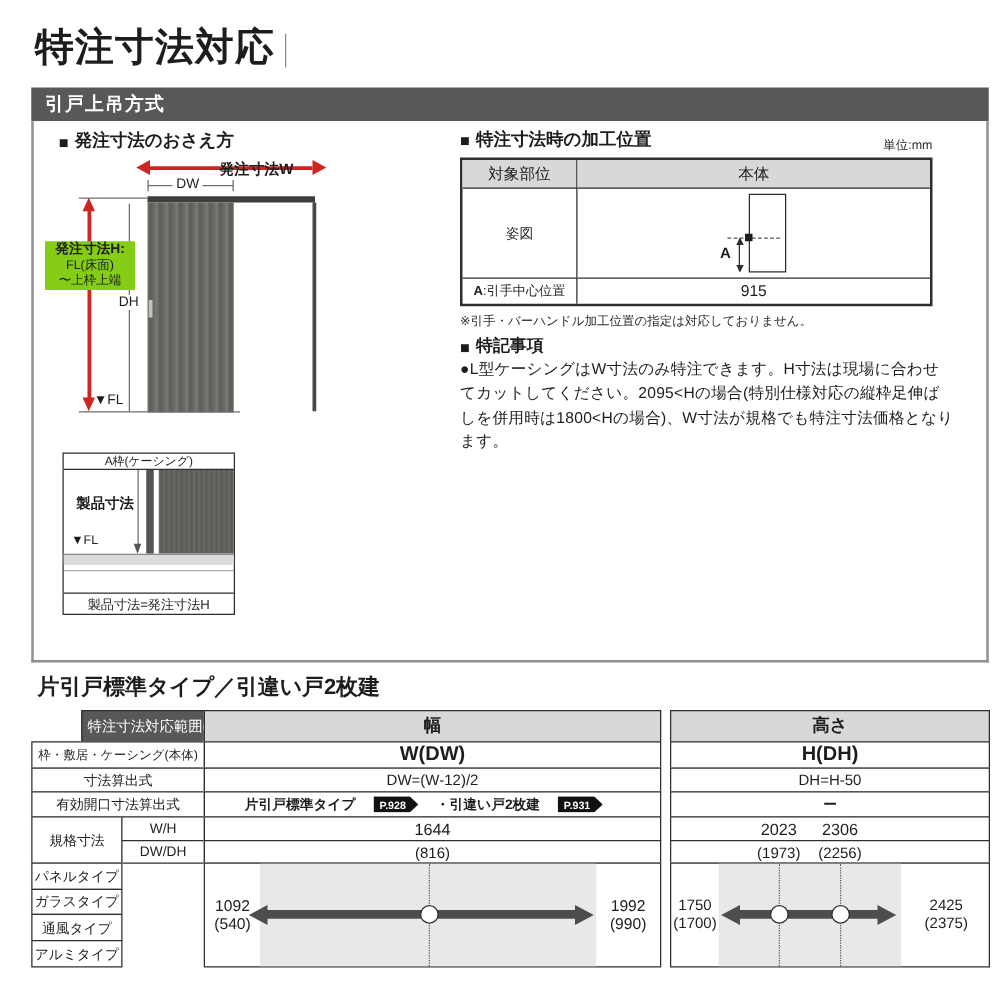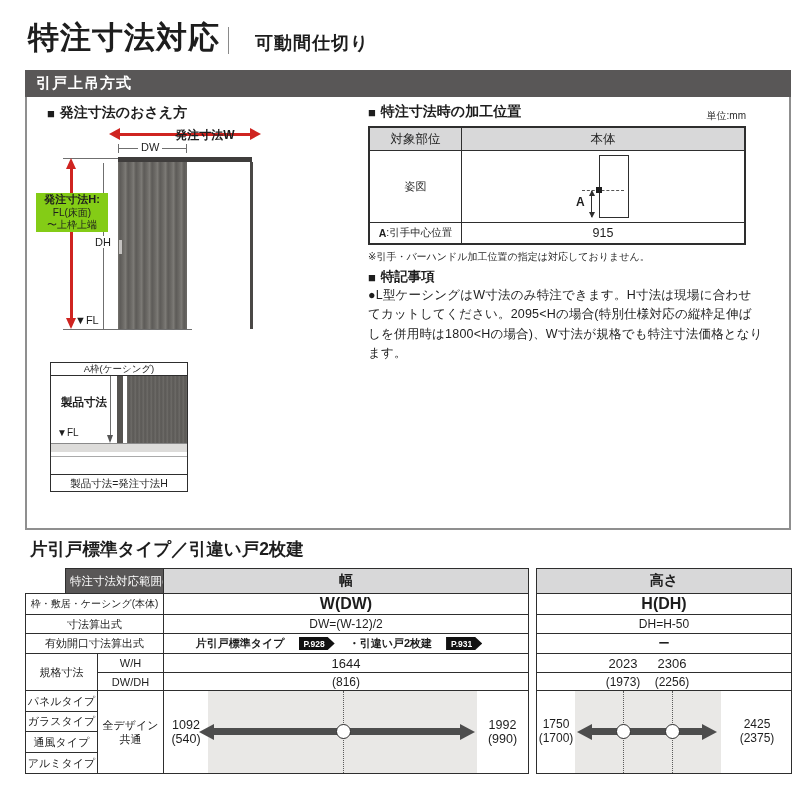--- a/index.html
+++ b/index.html
@@ -51,21 +51,20 @@
   .range-circle { position:absolute; width:15px; height:15px; border-radius:50%; background:#fff; border:1.5px solid #2e2e2e; z-index:2; }
   .range-val { position:absolute; display:flex; flex-direction:column; align-items:center; justify-content:center; font-size:12.5px; line-height:1.15; height:100%; }
 </style>
 </head>
 <body>
 
 <div id="page">
 
   <div class="abs page-title">特注寸法対応</div>
   <div class="abs title-divider"></div>
-  <div class="abs page-subtitle">可動間仕切り</div>
 
   <div class="abs banner">
     <span>引戸上吊方式</span>
   </div>
 
   <div class="abs content-box"></div>
 
   <div class="abs sec-heading" style="left:47px; top:104px;">
     <span class="sec-marker">■</span>
     <span>発注寸法のおさえ方</span>
@@ -184,24 +183,20 @@
     </div>
     <div class="tc" style="left:511px; top:104px; width:256px; height:19px; font-size:12px;">
       <span style="position:absolute; left:56px; width:60px; text-align:center;">(1973)</span>
       <span style="position:absolute; left:105px; width:60px; text-align:center;">(2256)</span>
     </div>
 
     <div class="tc" style="left:0; top:122px; width:73px; height:22px;">パネルタイプ</div>
     <div class="tc" style="left:0; top:143px; width:73px; height:21px;">ガラスタイプ</div>
     <div class="tc" style="left:0; top:163px; width:73px; height:22px;">通風タイプ</div>
     <div class="tc" style="left:0; top:184px; width:73px; height:22px;">アルミタイプ</div>
-    <div class="tc" style="left:72px; top:122px; width:67px; height:84px; flex-direction:column; line-height:1.3;">
-      <span>全デザイン</span>
-      <span>共通</span>
-    </div>
 
     <div class="tc" style="left:138px; top:122px; width:366px; height:84px;">
       <div class="range-band" style="left:44px; width:269px;"></div>
       <div class="dotline" style="left:179px;"></div>
       <div class="range-val" style="left:0; width:44px;">
         <span>1092</span>
         <span>(540)</span>
       </div>
       <div class="rangebar" style="left:49px; top:37px; width:248px;"></div>
       <div class="rb-tri" style="left:35px; top:32.5px; border-right:15px solid #4d4d4d;"></div>

